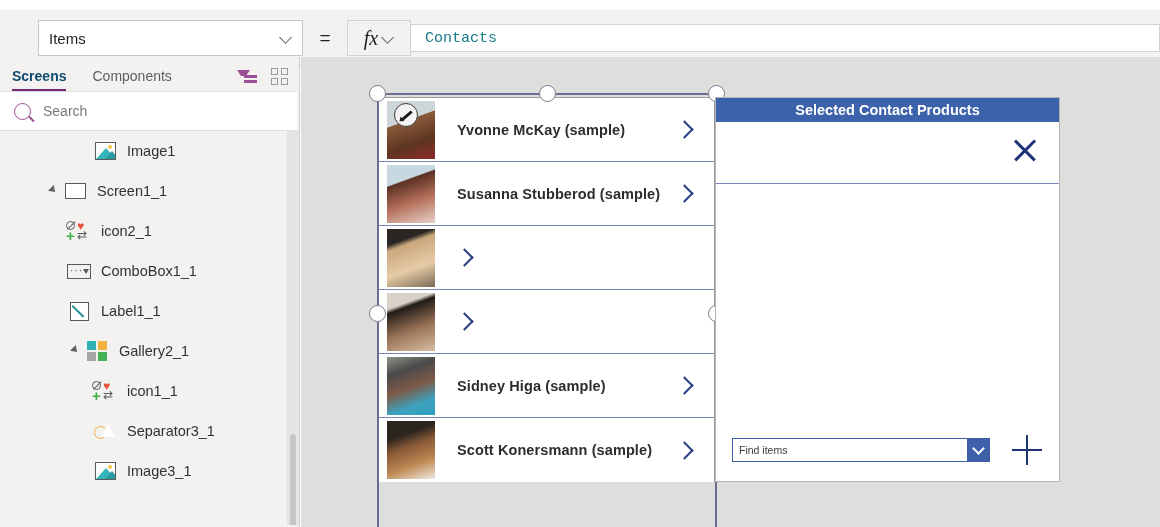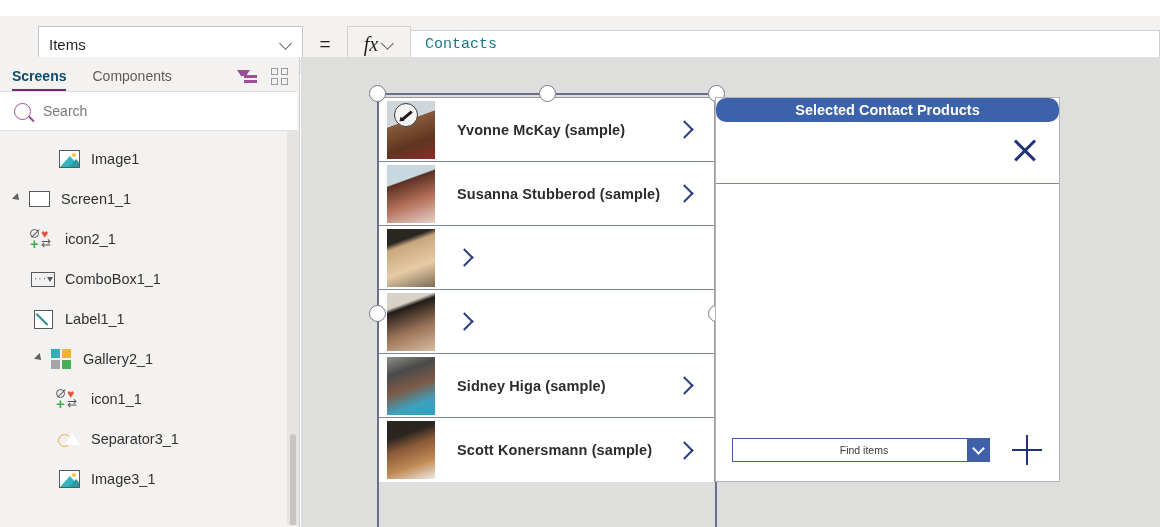--- a/index.html
+++ b/index.html
@@ -6,21 +6,21 @@
   html, body {
     width: 1160px; height: 527px;
     font-family: "Liberation Sans", sans-serif;
     background: #ffffff;
     overflow: hidden;
   }
   #app { position: relative; width: 1160px; height: 527px; }
 
   
   .formula-bar {
-    position: absolute; left: 0; top: 16px; width: 1160px; height: 57px;
+    position: absolute; left: 0; top: 10px; width: 1160px; height: 57px;
     background: #f3f2f1; border-bottom: 1px solid #d8d8d8;
     display: flex; align-items: center;
   }
   .prop-select {
     margin-left: 38px; width: 265px; height: 36px;
     background: #ffffff; border: 1px solid #c8c6c4;
     display: flex; align-items: center; padding: 0 10px;
     font-size: 15px; color: #201f1e;
   }
   .prop-select .label { flex: 1; }
@@ -99,21 +99,21 @@
     width: 17px; height: 17px; border: 1.6px solid #9b4f96; border-radius: 50%;
     position: relative; margin-right: 12px;
   }
   .mag::after {
     content: ""; position: absolute; width: 7px; height: 1.8px; background: #9b4f96;
     transform: rotate(45deg); right: -5px; bottom: -1px;
   }
   .search-ph { font-size: 14px; color: #7a7876; }
 
   .tree {
-    position: relative; height: 394px; overflow: hidden; padding-top: 8px;
+    position: relative; height: 394px; overflow: hidden;  margin-left: 36px;
   }
   .tree-row {
     height: 40px; display: flex; align-items: center; font-size: 14.5px;
     color: #323130; padding-left: 8px;
   }
   .tw { width: 18px; display: flex; justify-content: center; align-items: center; }
   .tw.has .caret {
     width: 0; height: 0; border-left: 6px solid #616161;
     border-top: 4px solid transparent; border-bottom: 4px solid transparent;
     transform: rotate(45deg); margin-top: -2px;
@@ -241,21 +241,21 @@
   }
 
   
   .panel {
     position: absolute; left: 414px; top: 40px; width: 345px; height: 385px;
     background: #ffffff; border: 1px solid #b5b5b5;
   }
   .panel-header {
     height: 24px; background: #3c62ac; color: #ffffff;
     display: flex; align-items: center; justify-content: center;
-    font-size: 14.5px; font-weight: bold; border-radius: 10px;
+    font-size: 14.5px; font-weight: bold;
   }
   .panel-row1 {
     height: 62px; border-bottom: 1px solid #7b86b8;
     position: relative; background: #ffffff;
   }
   .x-icon {
     position: absolute; right: 20px; top: 14px; width: 28px; height: 28px;
   }
   .x-icon::before, .x-icon::after {
     content: ""; position: absolute; left: 0; top: 13px;
@@ -263,21 +263,21 @@
   }
   .x-icon::before { transform: rotate(45deg); }
   .x-icon::after { transform: rotate(-45deg); }
   .panel-body { height: 236px; background: #ffffff; }
   .panel-footer {
     height: 60px; display: flex; align-items: center; padding-left: 16px;
     background: #ffffff;
   }
   .find-combo {
     width: 258px; height: 24px; border: 1.4px solid #3f5fa8; background: #ffffff;
-    display: flex; align-items: center; position: relative; justify-content: center;
+    display: flex; align-items: center; position: relative;
   }
   .find-ph {
     font-size: 10.5px; color: #3b3b3b; padding-left: 6px;
     font-family: "Liberation Sans", sans-serif;
   }
   .find-dd {
     position: absolute; right: 0; top: 0; width: 22px; height: 21.5px;
     background: #3f5fa8; display: flex; align-items: center; justify-content: center;
   }
   .find-dd .ar {

